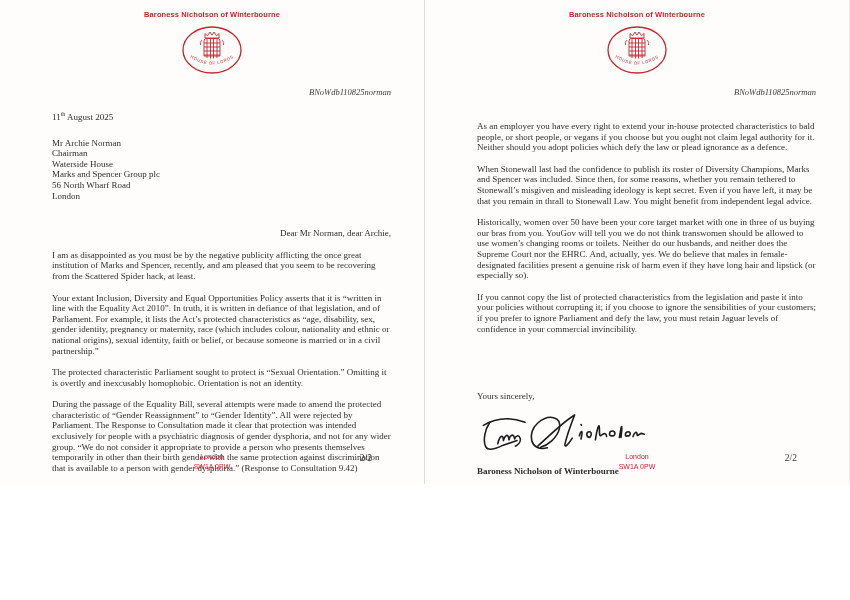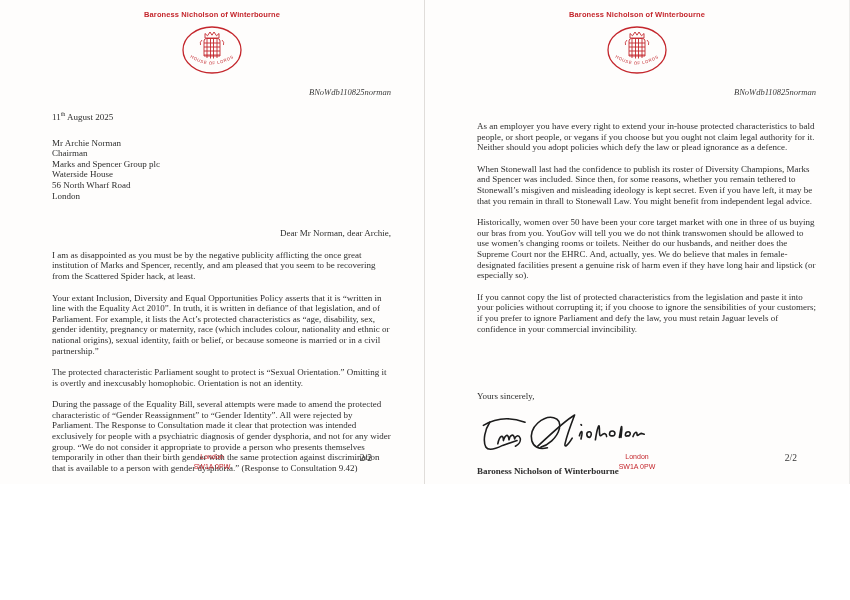--- a/index.html
+++ b/index.html
@@ -73,22 +73,22 @@
   </svg>
 
   <div class="ref">BNoWdb110825norman</div>
 
   <div class="body">
     <div class="date"><span>11</span><sup>th</sup><span> August 2025</span></div>
 
     <div class="address">
       <div>Mr Archie Norman</div>
       <div>Chairman</div>
+      <div>Waterside House</div>
       <div>Marks and Spencer Group plc</div>
-      <div>Waterside House</div>
       <div>56 North Wharf Road</div>
       <div>London</div>
     </div>
 
     <div class="salutation">Dear Mr Norman, dear Archie,</div>
 
     <div class="para">I am as disappointed as you must be by the negative publicity afflicting the once great institution of Marks and Spencer, recently, and am pleased that you seem to be recovering from the Scattered Spider hack, at least.</div>
     <div class="para">Your extant Inclusion, Diversity and Equal Opportunities Policy asserts that it is “written in line with the Equality Act 2010”. In truth, it is written in defiance of that legislation, and of Parliament. For example, it lists the Act’s protected characteristics as “age, disability, sex, gender identity, pregnancy or maternity, race (which includes colour, nationality and ethnic or national origins), sexual identity, faith or belief, or because someone is married or in a civil partnership.”</div>
     <div class="para">The protected characteristic Parliament sought to protect is “Sexual Orientation.”  Omitting it is overtly and inexcusably homophobic. Orientation is not an identity.</div>
     <div class="para">During the passage of the Equality Bill, several attempts were made to amend the protected characteristic of “Gender Reassignment” to “Gender Identity”. All were rejected by Parliament. The Response to Consultation made it clear that protection was intended exclusively for people with a psychiatric diagnosis of gender dysphoria, and not for any wider group. “We do not consider it appropriate to provide a person who presents themselves temporarily in other than their birth gender with the same protection against discrimination that is available to a person with gender dysphoria.” (Response to Consultation 9.42)</div>

